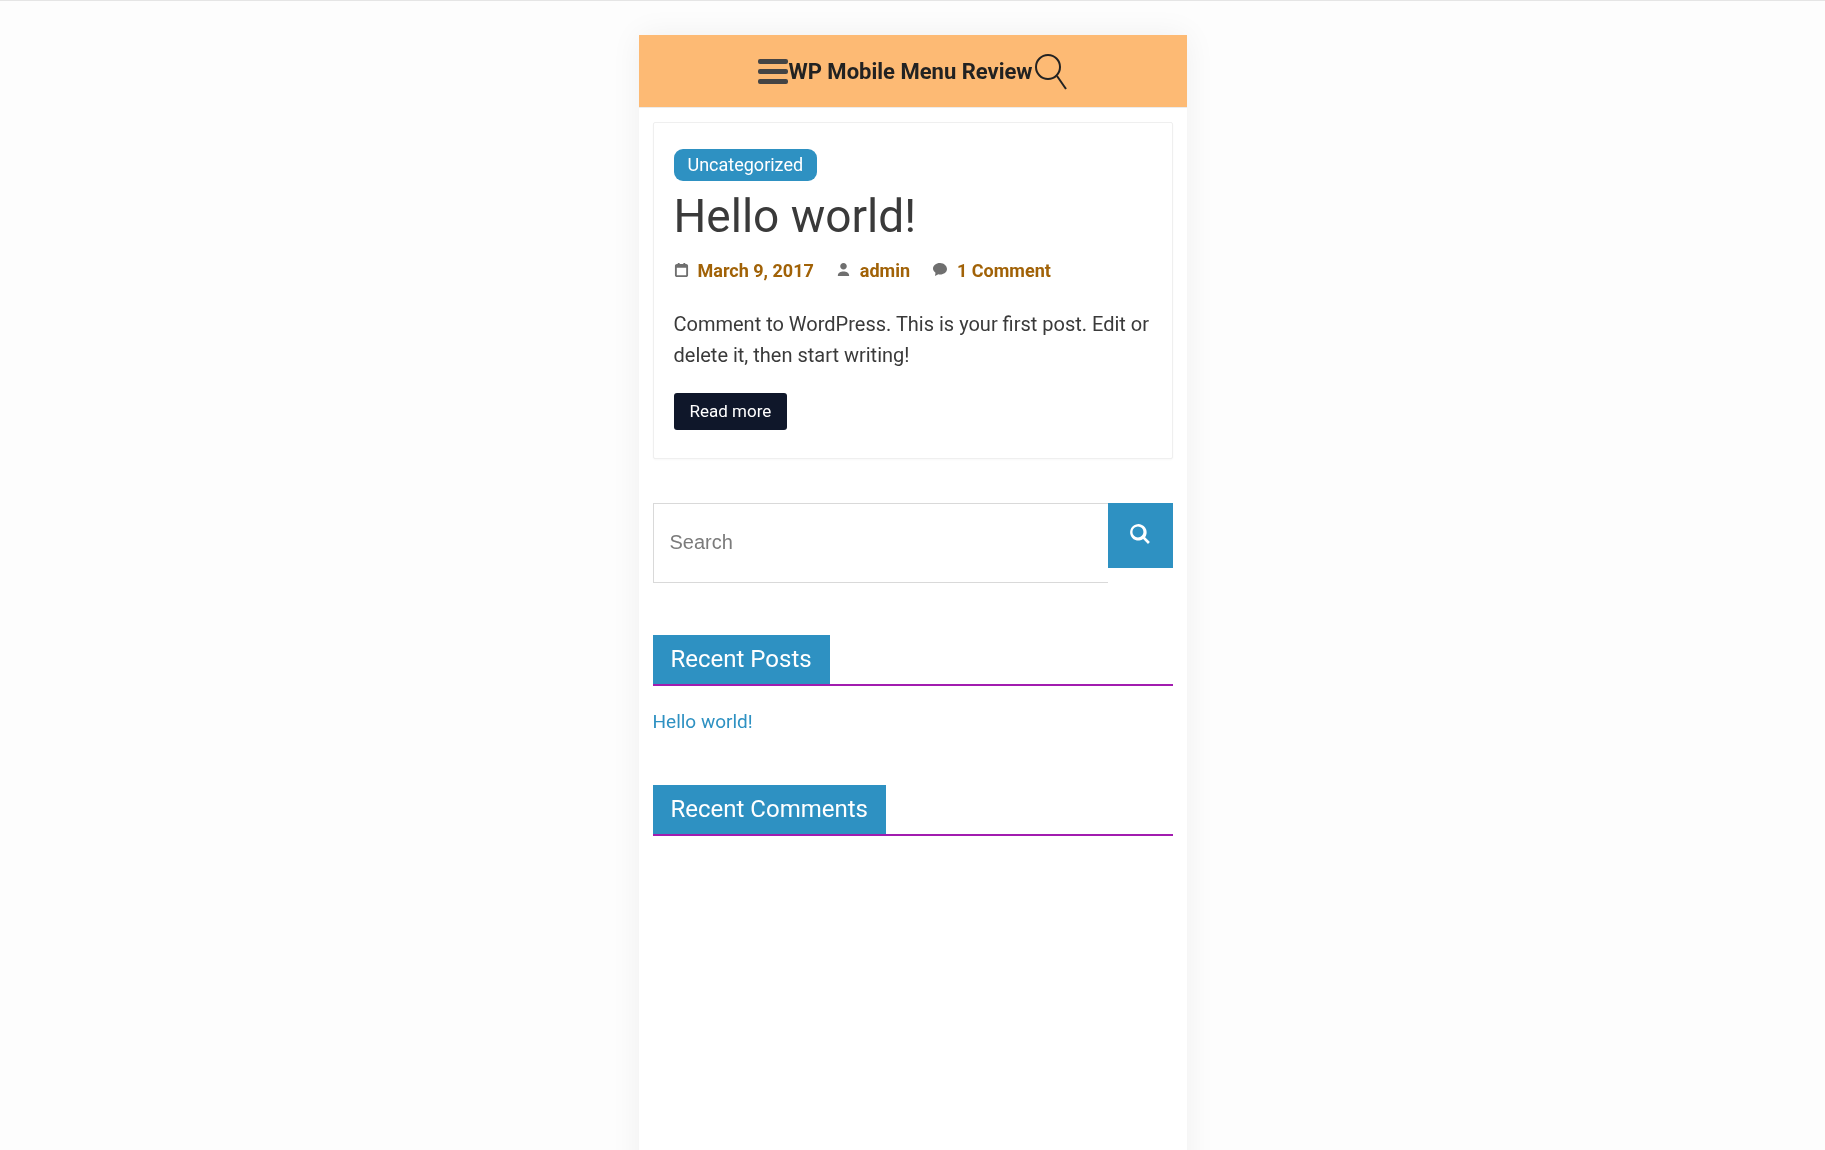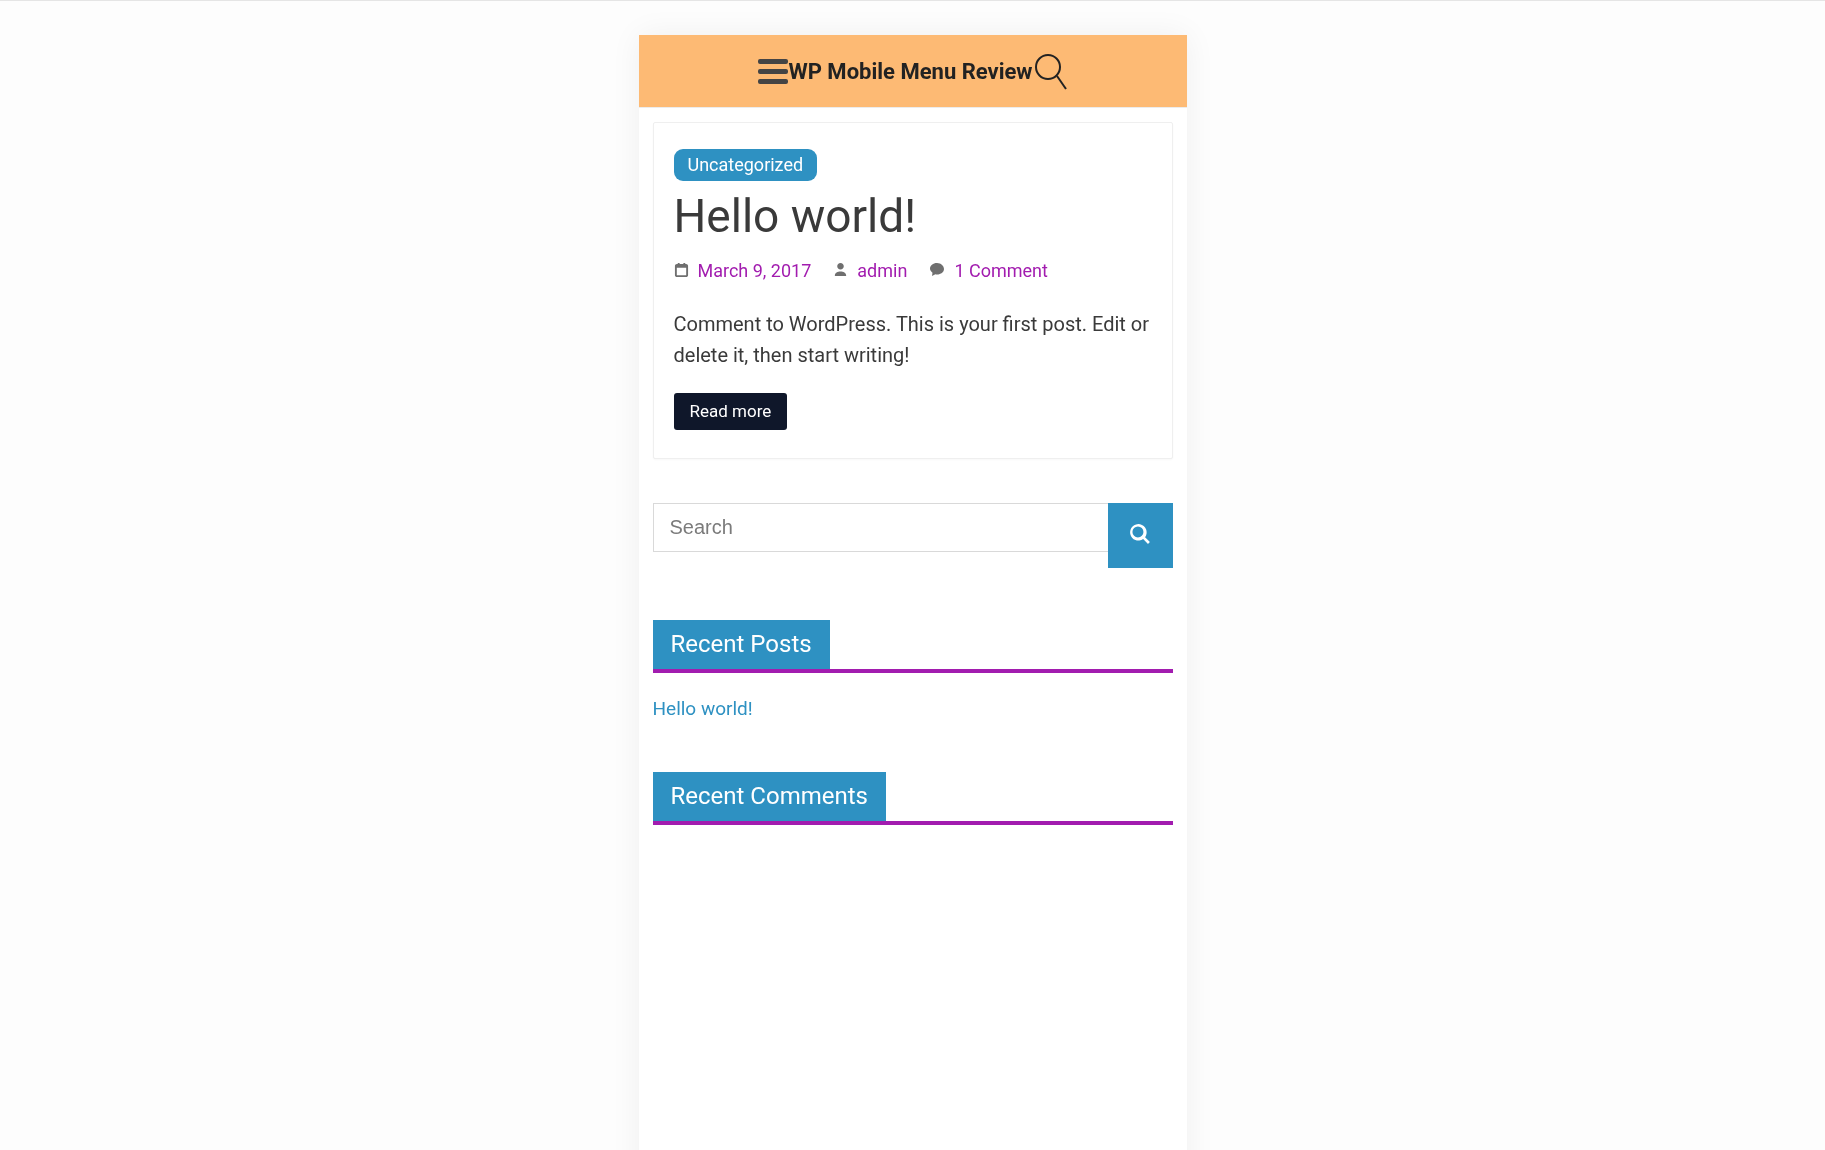--- a/index.html
+++ b/index.html
@@ -63,21 +63,22 @@
     color: #3a3a3a;
     margin-top: 10px;
     line-height: 1.1;
   }
   .meta-row {
     margin-top: 18px;
     display: flex;
     align-items: center;
     gap: 22px;
     font-size: 18px;
-    color: #a21caf;
+    color: #a16207;
+    font-weight: bold;
   }
   .meta-item { display: flex; align-items: center; gap: 9px; }
   .meta-item svg { fill: #6f6f6f; }
   .post-excerpt {
     margin-top: 28px;
     font-size: 20px;
     color: #3a3a3a;
     line-height: 1.55;
   }
   .read-more {
@@ -93,40 +94,40 @@
   }
 
   .search-form {
     margin-top: 44px;
     display: flex;
   }
   .search-input {
     flex: 1;
     border: 1px solid #d9d9d9;
     border-right: none;
-    height: 49px;
+    height: 80px;
     font-size: 20px;
     color: #000000;
     padding: 1px 16px;
     outline: none;
     background: #fff;
   }
   .search-input::placeholder { color: #7b7b7b; }
   .search-submit {
     width: 65px; height: 65px;
     background: #2e91c2;
     border: none;
     display: flex; align-items: center; justify-content: center;
     cursor: pointer;
   }
   .search-submit svg { fill: #fff; }
 
   .widget { margin-top: 52px; }
   .widget-title-wrap {
-    border-bottom: 4px solid #a21caf;
+    border-bottom: 2px solid #a21caf;
     display: flex;
   }
   .widget-title {
     background: #2e91c2;
     color: #fff;
     font-size: 24px;
     font-weight: 400;
     padding: 10px 18px 11px 18px;
   }
   .widget-list {

